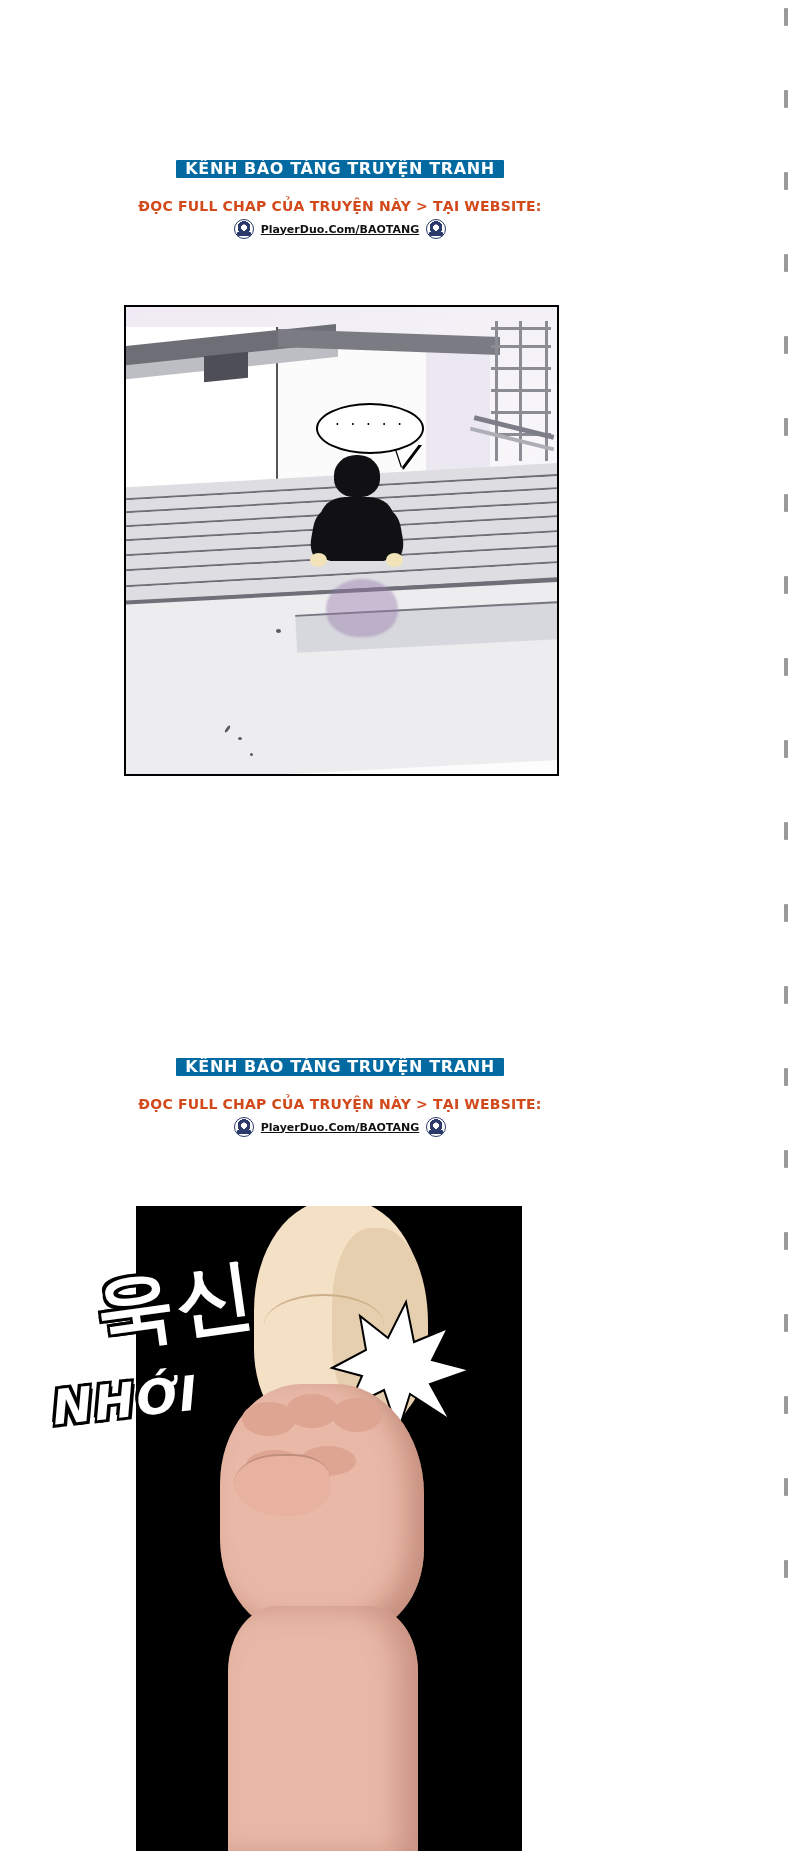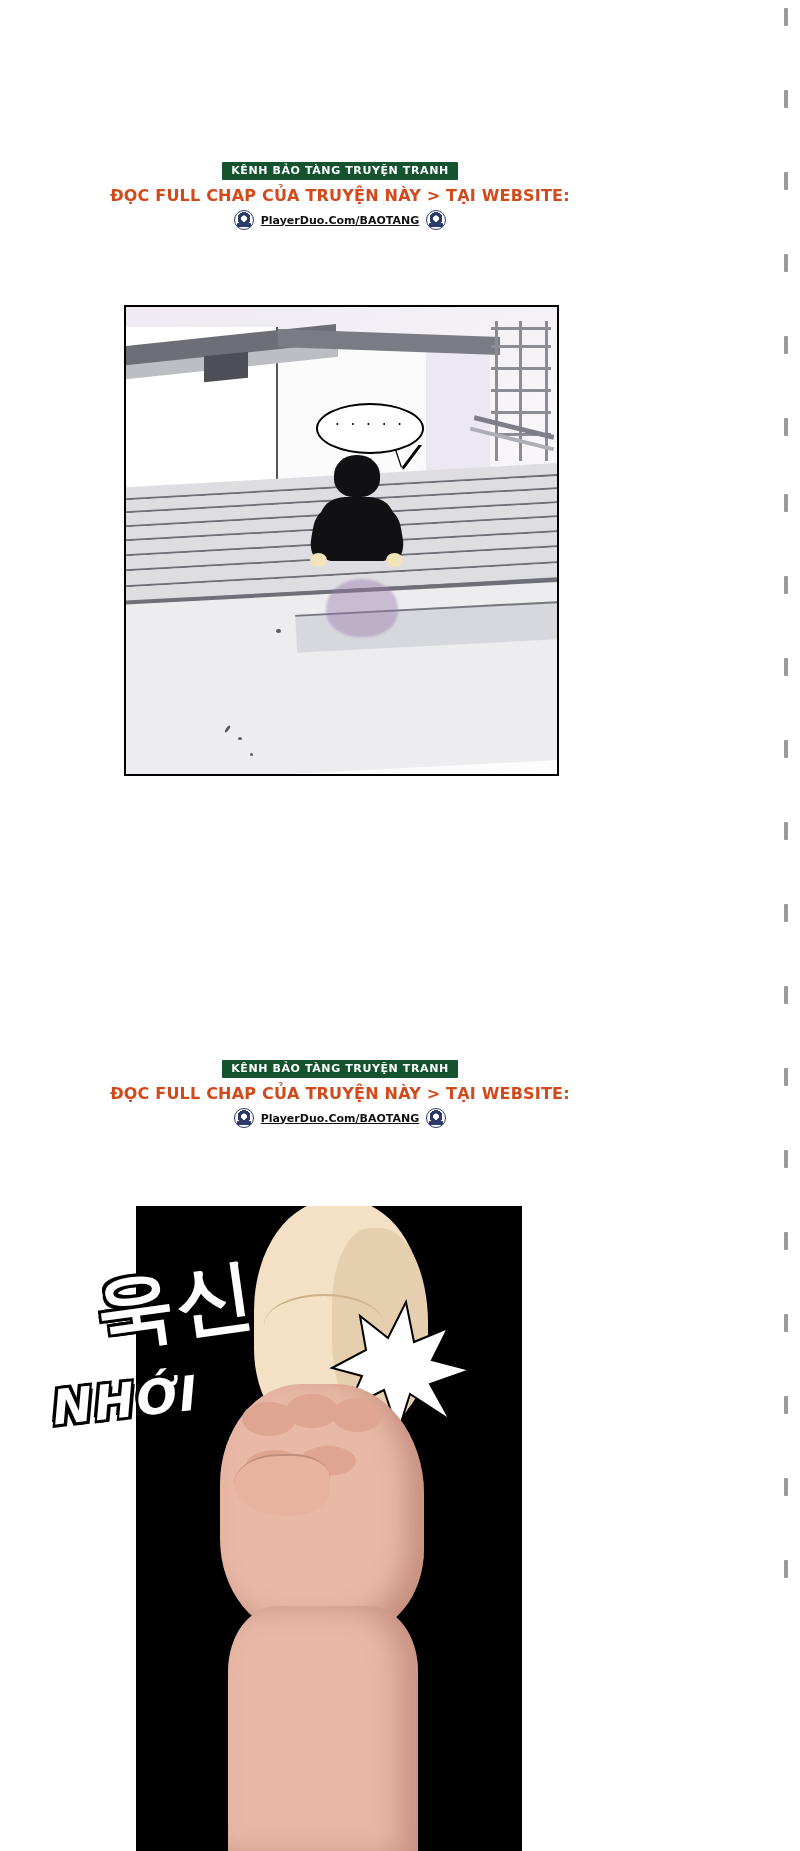--- a/index.html
+++ b/index.html
@@ -44,36 +44,36 @@
 
   
   .credit-block {
     position: absolute;
     left: 0;
     width: 680px;
     text-align: center;
   }
   .credit-badge {
     display: inline-block;
-    background: #14532d;
+    background: #0369a1;
     color: #ffffff;
     font-family: "DejaVu Sans", sans-serif;
-    font-size: 11px;
+    font-size: 16px;
     font-weight: bold;
     letter-spacing: 0.6px;
     padding: 3px 9px 3px 9px;
     line-height: 12px;
     border-radius: 1px;
     white-space: nowrap;
   }
   .credit-line {
-    margin-top: 6px;
+    margin-top: 20px;
     color: #d2491b;
     font-family: "DejaVu Sans", sans-serif;
-    font-size: 16px;
+    font-size: 14px;
     font-weight: bold;
     letter-spacing: 0.2px;
     white-space: nowrap;
   }
   .credit-site-row {
     margin-top: 5px;
     display: flex;
     align-items: center;
     justify-content: center;
     gap: 7px;

